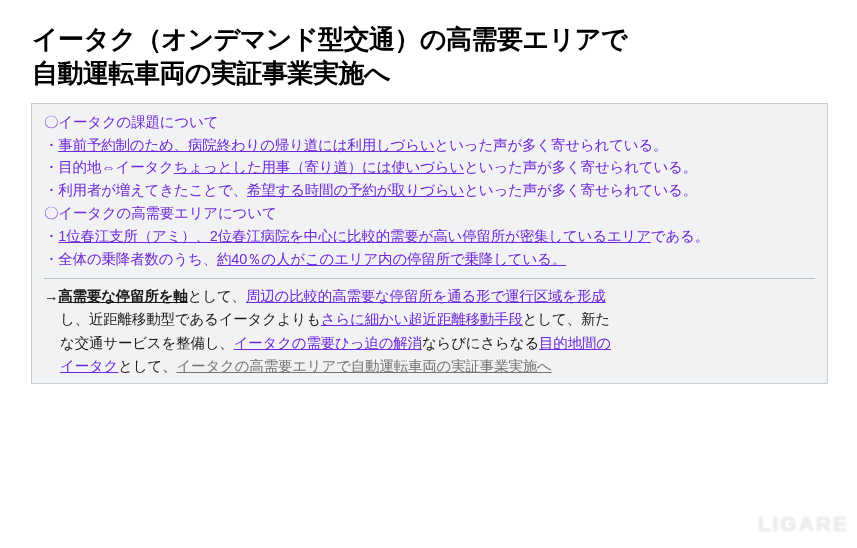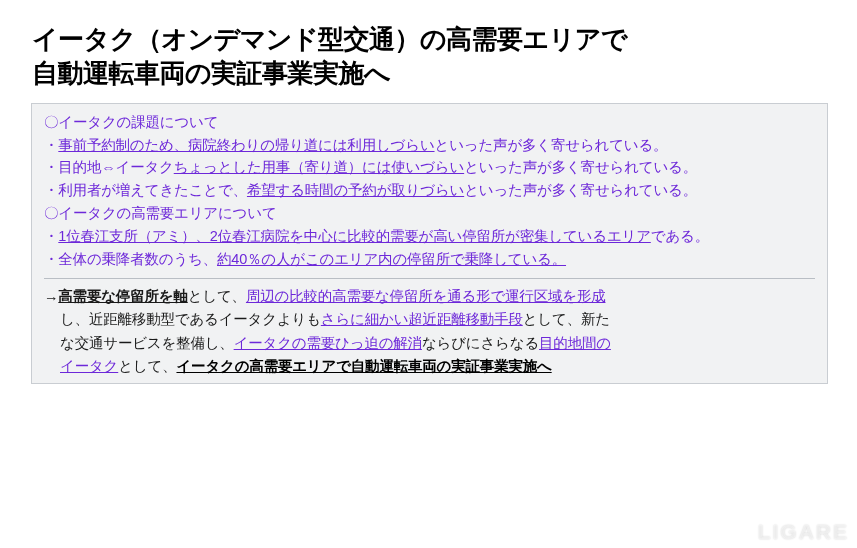--- a/index.html
+++ b/index.html
@@ -54,38 +54,38 @@
   }
   .line {
     font-size: 14.5px;
     color: #6d28d9;
     line-height: 1.58;
     white-space: nowrap;
     letter-spacing: -0.2px;
   }
   .u { text-decoration: underline; }
   .blue-u { color: #6d28d9; text-decoration: underline; }
-  .red-u { color: #000000; text-decoration: underline; font-weight: bold; }
+  .red-u { color: #737373; text-decoration: underline; }
   .divider {
     border: 0;
     border-top: 1px solid #b9bec4;
     margin: 7px 0 6px 0;
   }
   .concl {
     font-size: 14.5px;
     line-height: 1.62;
     color: #1a1a1a;
     letter-spacing: -0.2px;
   }
   .concl div { white-space: nowrap; }
   .indent { padding-left: 16px; }
   .watermark {
     position: absolute;
     right: 8px;
-    bottom: 4px;
+    bottom: 12px;
     font-size: 21px;
     font-weight: bold;
     color: rgba(255,255,255,0.55);
     letter-spacing: 2px;
     font-family: "Liberation Sans", sans-serif;
     text-shadow: 0 0 2px rgba(0,0,0,0.18);
     text-align: right;
   }
 </style>
 </head>

